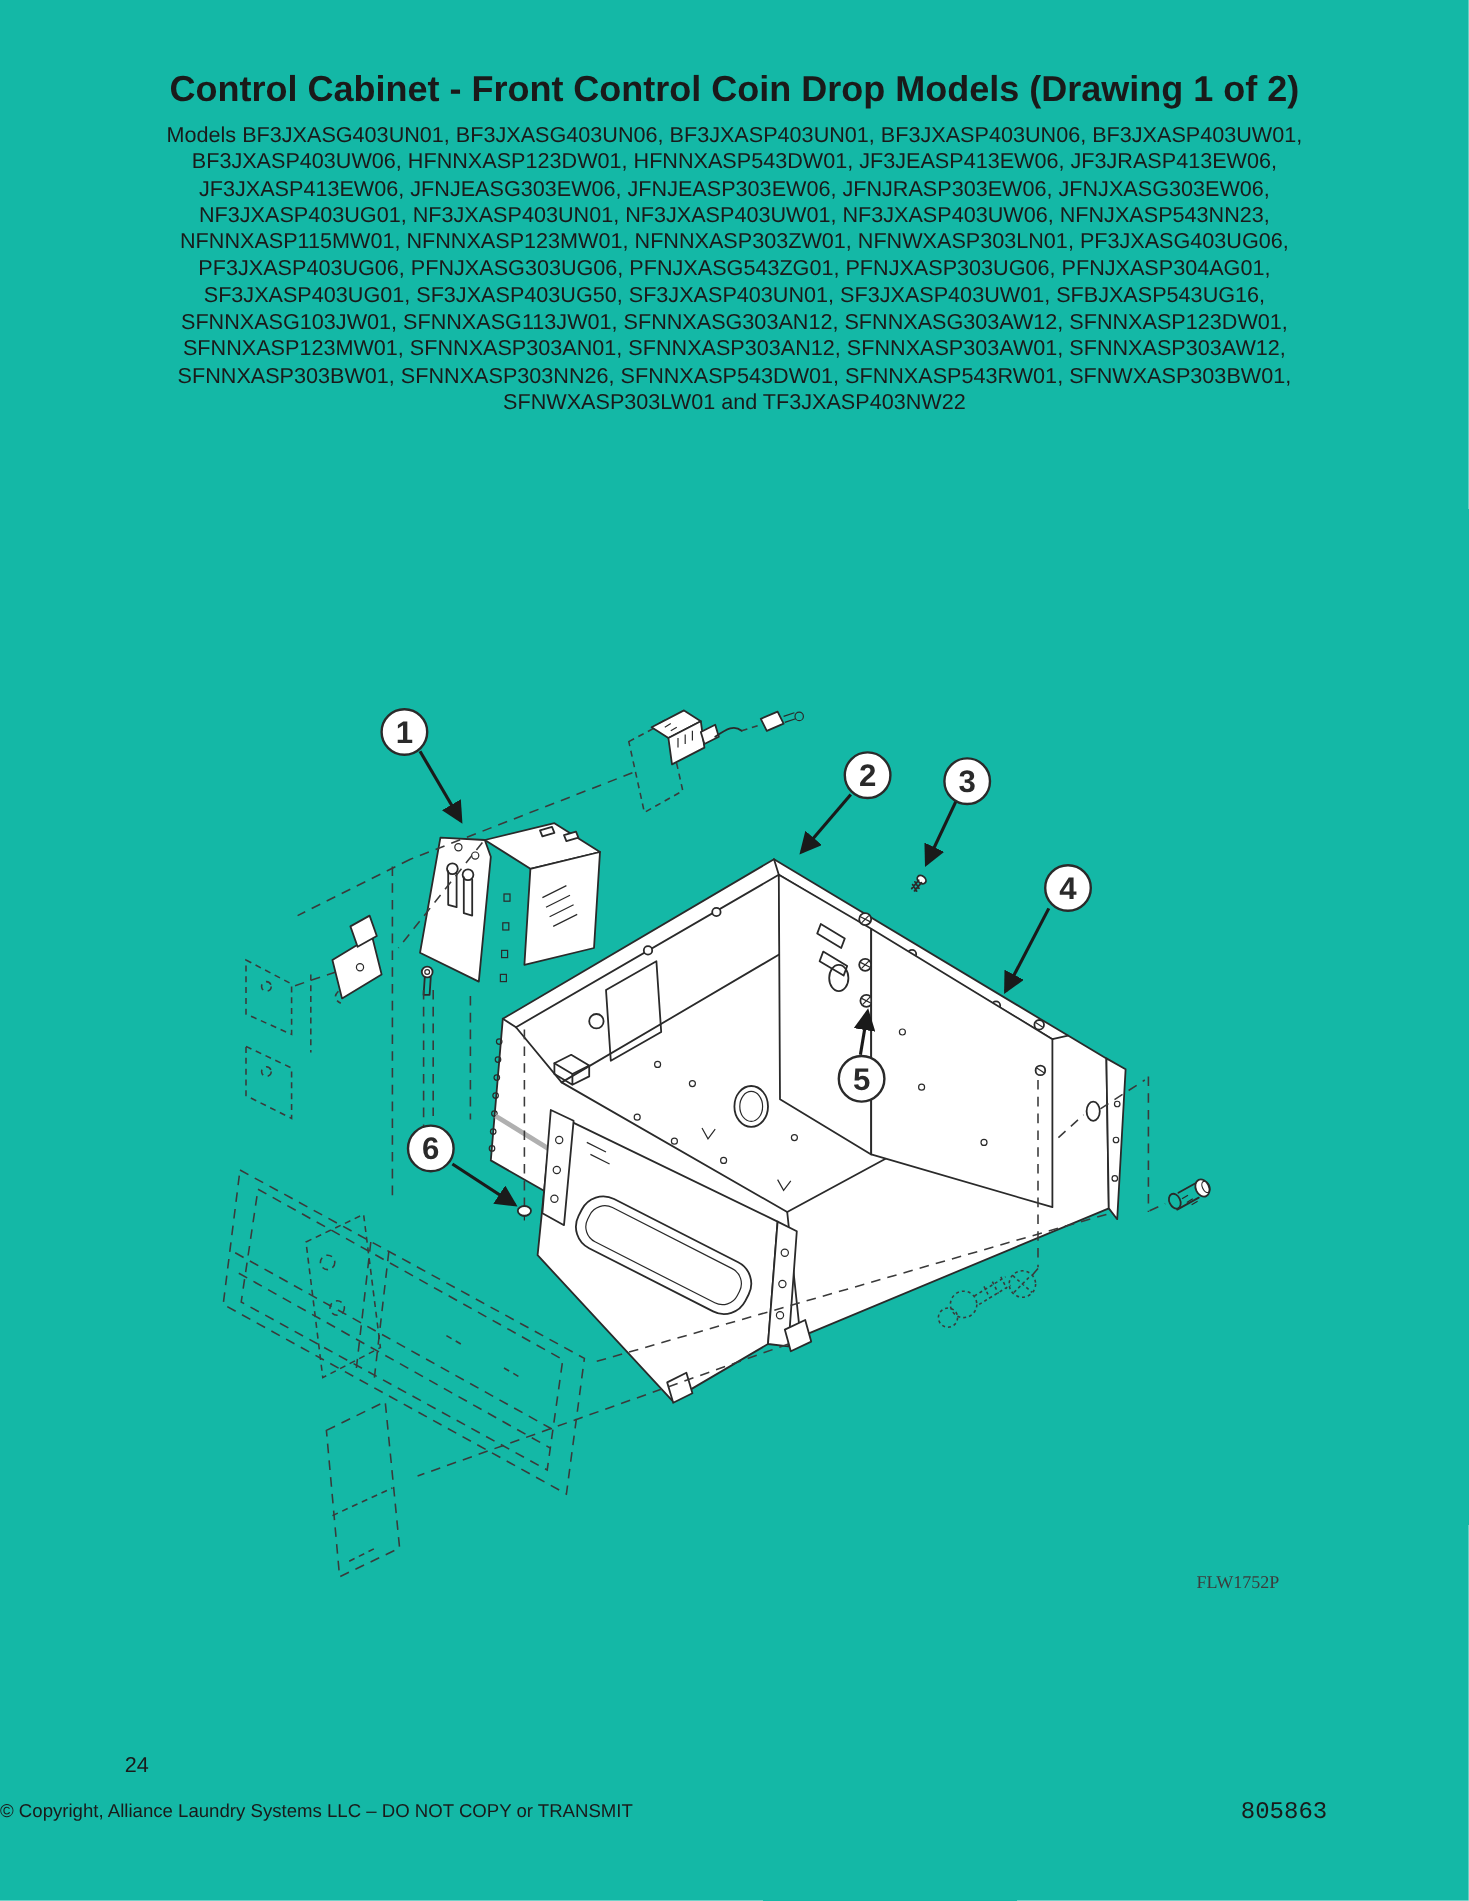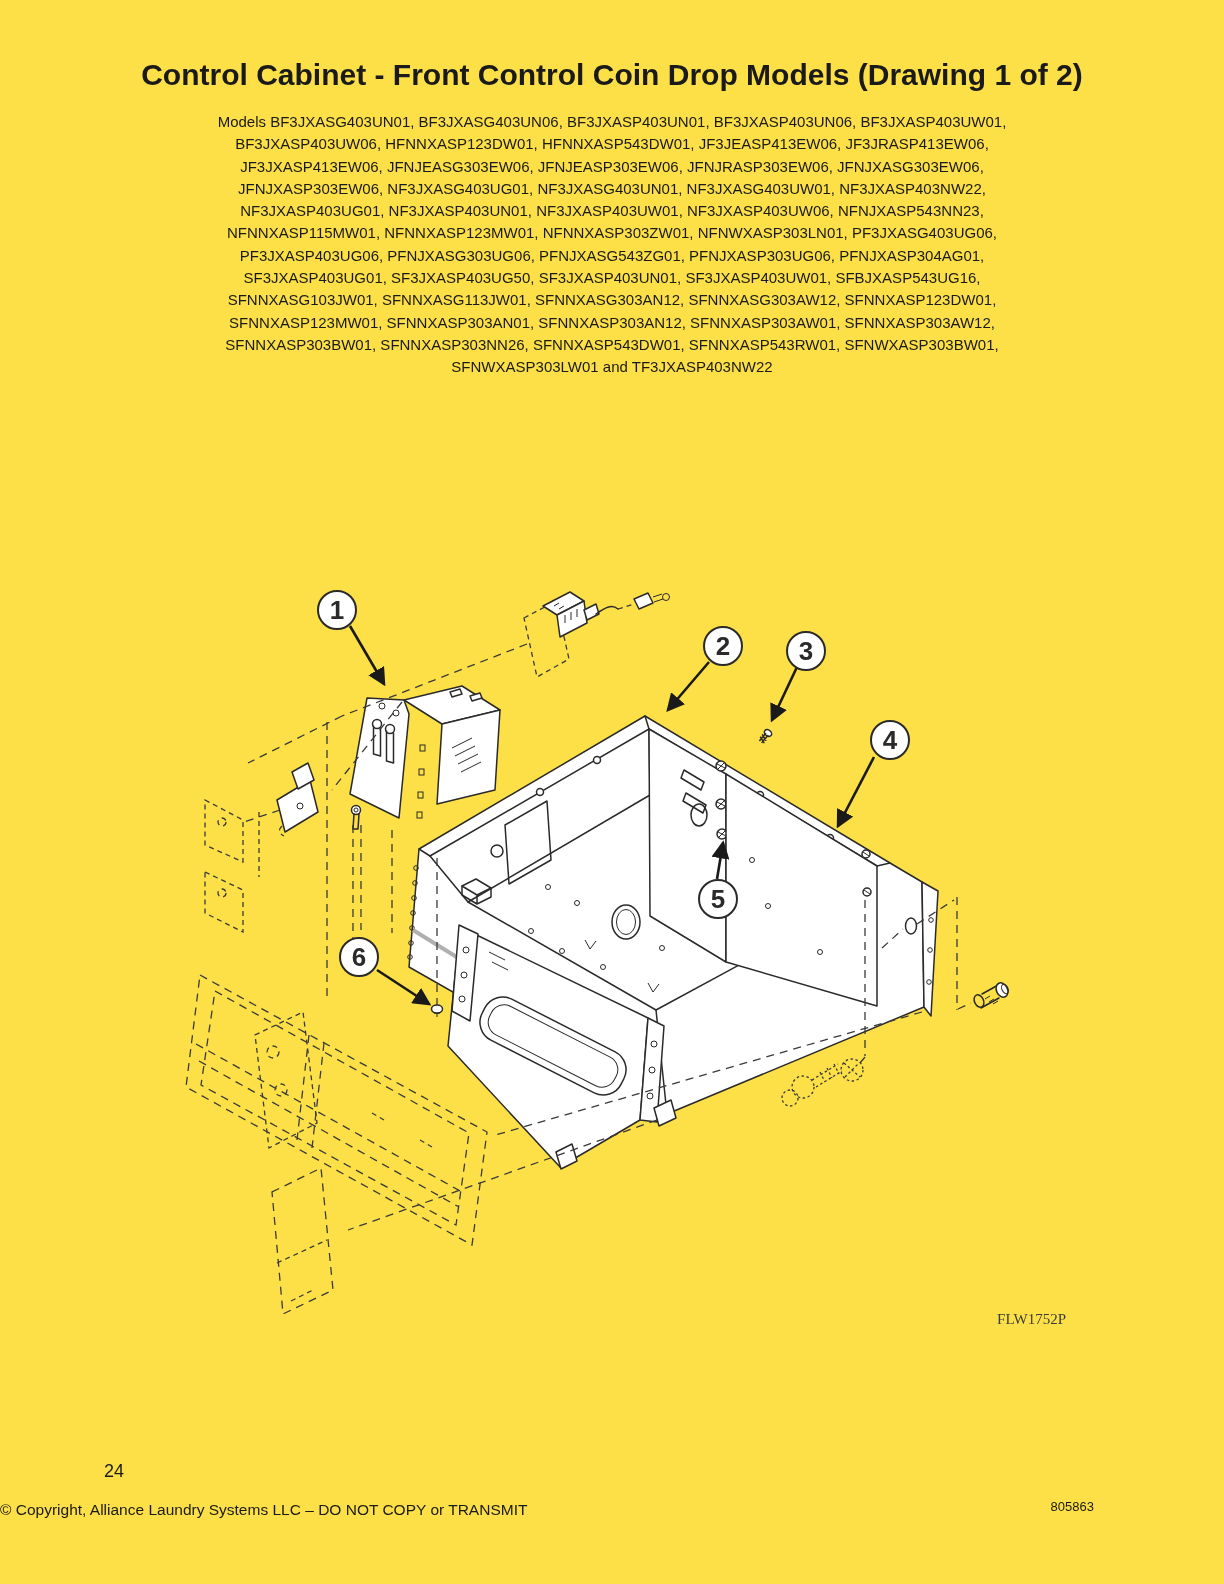--- a/index.html
+++ b/index.html
@@ -1,31 +1,31 @@
 <!DOCTYPE html>
 <html><head>
 <meta charset="utf-8">
 <style>
   html,body{margin:0;padding:0;background:#ffffff;}
-  .page{position:relative;width:1224px;height:1584px;background:#fde047;overflow:hidden;
+  .page{position:relative;width:1224px;height:1584px;background:#14b8a6;overflow:hidden;
         font-family:"Liberation Sans","DejaVu Sans",sans-serif;color:#1a1a1a;}
   .title{position:absolute;top:58px;left:0;width:100%;text-align:center;
          font-size:30px;font-weight:bold;white-space:nowrap;}
-  .models{position:absolute;top:111px;left:0;width:100%;text-align:center;
-          font-size:15px;line-height:22.3px;}
+  .models{position:absolute;top:101px;left:0;width:100%;text-align:center;
+          font-size:18px;line-height:22.3px;}
   .models div{white-space:nowrap;}
   .diagram-svg{position:absolute;left:0;top:560px;}
   .callout{position:absolute;width:40px;height:40px;border:2.5px solid #2a2a2a;border-radius:50%;
            background:#fff;display:flex;align-items:center;justify-content:center;
            font-size:26px;font-weight:bold;color:#2a2a2a;box-sizing:border-box;}
   .figcode{position:absolute;left:946px;top:1311px;width:120px;text-align:right;
            font-size:15px;color:#3c3c3c;font-family:Liberation Serif, serif;}
   .pagenum{position:absolute;left:104px;top:1461px;font-size:18px;}
   .copyright{position:absolute;left:0;top:1501px;width:100%;text-align:left;font-size:15.5px;}
-  .docnum{position:absolute;right:130px;top:1499px;font-size:13px;}
+  .docnum{position:absolute;right:118px;top:1499px;font-size:20px;font-family:Liberation Mono, monospace;}
 
   
   .ln{fill:none;stroke:#2a2a2a;stroke-width:1.5;stroke-linejoin:round;stroke-linecap:round;}
   .fw{fill:#fff;stroke:#2a2a2a;stroke-width:1.5;stroke-linejoin:round;}
   .thin{fill:none;stroke:#2a2a2a;stroke-width:1;}
   .dash{fill:none;stroke:#3a3a3a;stroke-width:1.3;stroke-dasharray:8 6;}
   .dash2{fill:none;stroke:#3a3a3a;stroke-width:1.3;stroke-dasharray:5 4;}
   .dot{fill:none;stroke:#3a3a3a;stroke-width:1.3;stroke-dasharray:2.5 2.5;}
   .arrow{fill:none;stroke:#1a1a1a;stroke-width:2.6;marker-end:url(#ah);}
   .gray{fill:none;stroke:#b0b0b0;stroke-width:4;}
@@ -34,21 +34,20 @@
 <body>
 
 <div class="page">
 
   <div class="title">Control Cabinet - Front Control Coin Drop Models (Drawing 1 of 2)</div>
 
   <div class="models">
     <div>Models BF3JXASG403UN01, BF3JXASG403UN06, BF3JXASP403UN01, BF3JXASP403UN06, BF3JXASP403UW01,</div>
     <div>BF3JXASP403UW06, HFNNXASP123DW01, HFNNXASP543DW01, JF3JEASP413EW06, JF3JRASP413EW06,</div>
     <div>JF3JXASP413EW06, JFNJEASG303EW06, JFNJEASP303EW06, JFNJRASP303EW06, JFNJXASG303EW06,</div>
-    <div>JFNJXASP303EW06, NF3JXASG403UG01, NF3JXASG403UN01, NF3JXASG403UW01, NF3JXASP403NW22,</div>
     <div>NF3JXASP403UG01, NF3JXASP403UN01, NF3JXASP403UW01, NF3JXASP403UW06, NFNJXASP543NN23,</div>
     <div>NFNNXASP115MW01, NFNNXASP123MW01, NFNNXASP303ZW01, NFNWXASP303LN01, PF3JXASG403UG06,</div>
     <div>PF3JXASP403UG06, PFNJXASG303UG06, PFNJXASG543ZG01, PFNJXASP303UG06, PFNJXASP304AG01,</div>
     <div>SF3JXASP403UG01, SF3JXASP403UG50, SF3JXASP403UN01, SF3JXASP403UW01, SFBJXASP543UG16,</div>
     <div>SFNNXASG103JW01, SFNNXASG113JW01, SFNNXASG303AN12, SFNNXASG303AW12, SFNNXASP123DW01,</div>
     <div>SFNNXASP123MW01, SFNNXASP303AN01, SFNNXASP303AN12, SFNNXASP303AW01, SFNNXASP303AW12,</div>
     <div>SFNNXASP303BW01, SFNNXASP303NN26, SFNNXASP543DW01, SFNNXASP543RW01, SFNWXASP303BW01,</div>
     <div>SFNWXASP303LW01 and TF3JXASP403NW22</div>
   </div>
 

